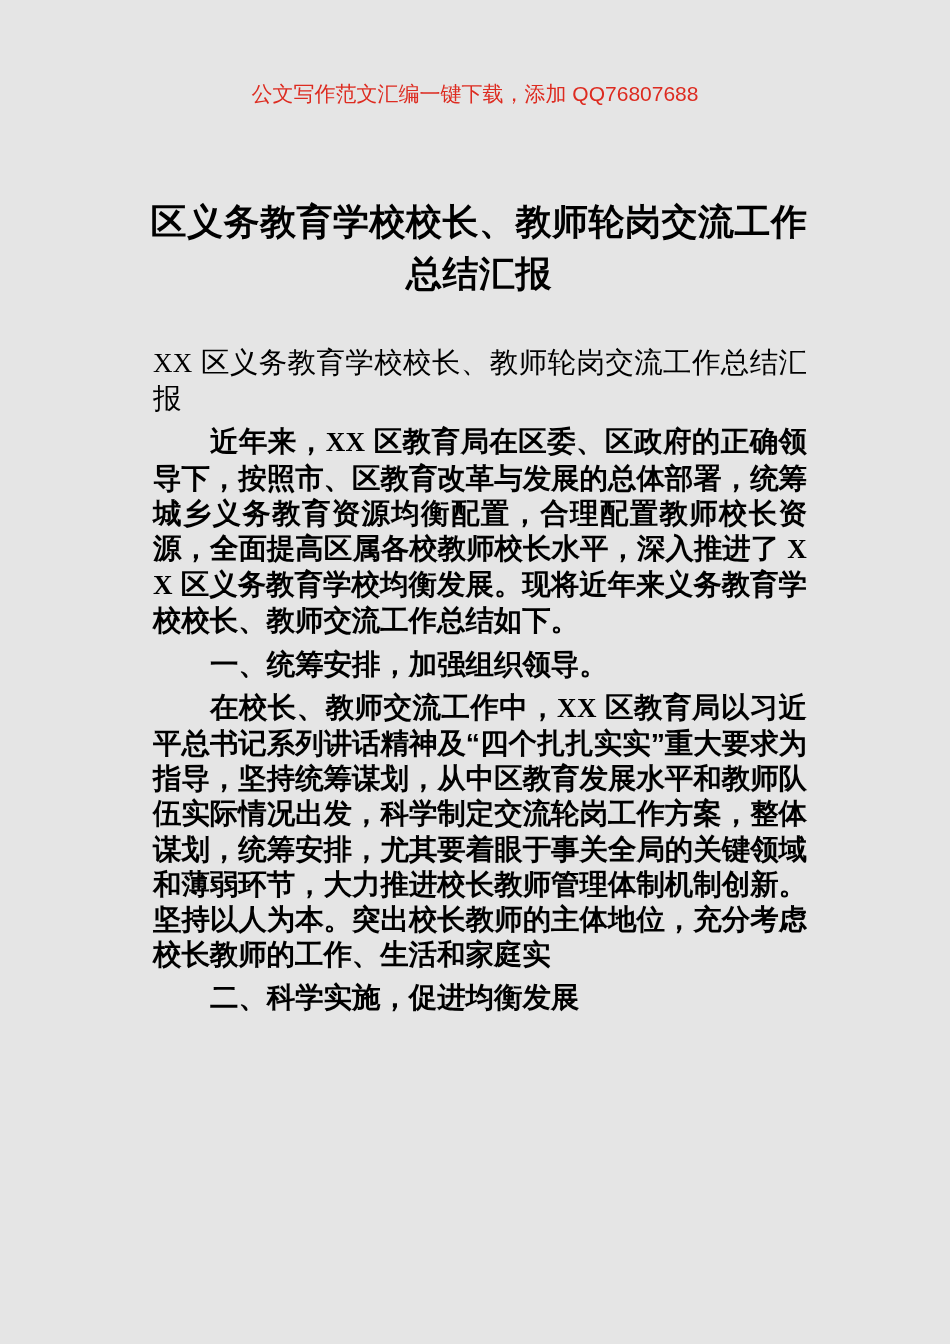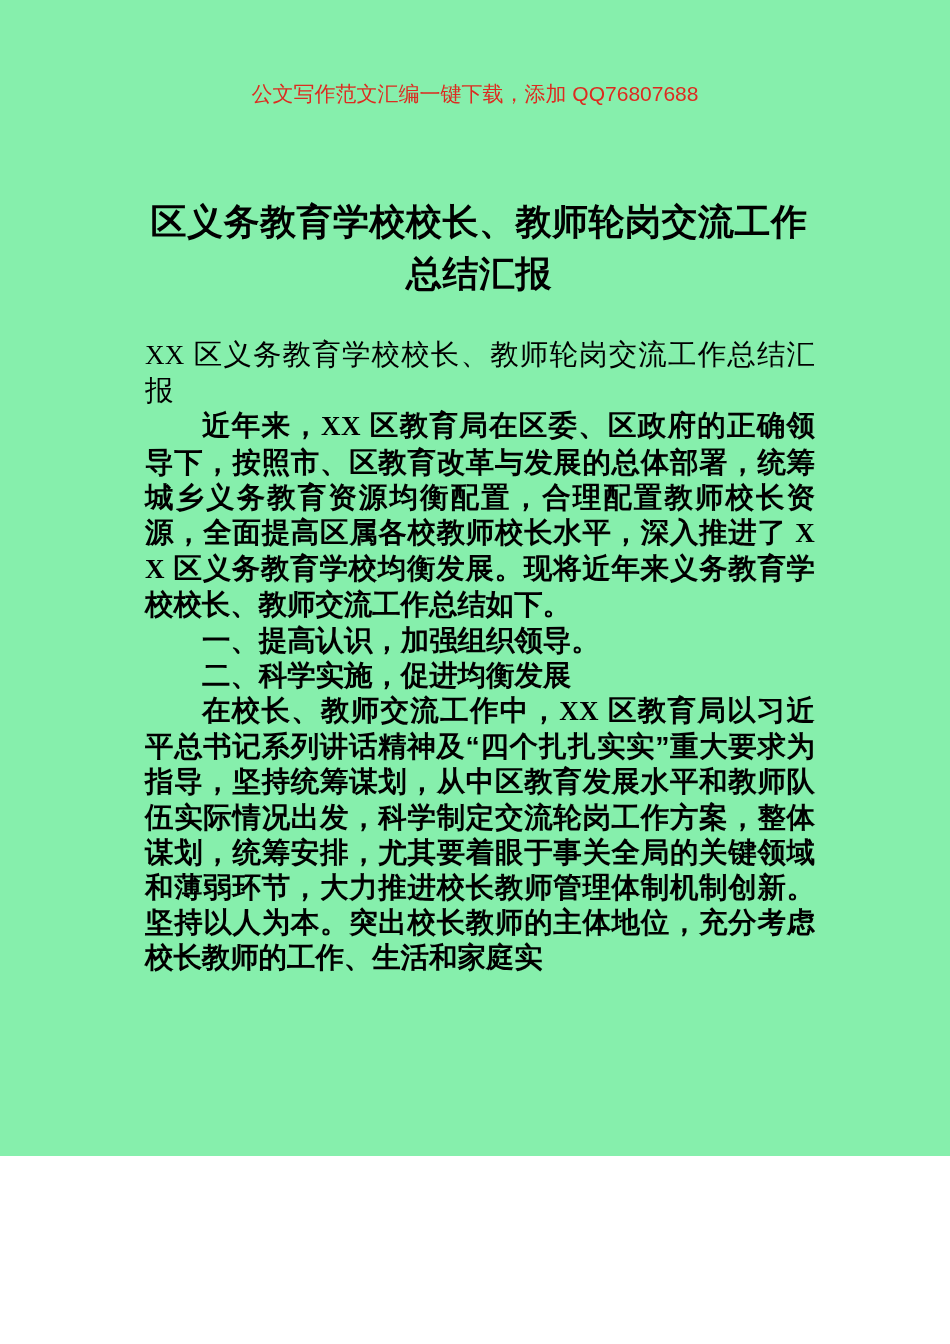--- a/index.html
+++ b/index.html
@@ -4,22 +4,22 @@
 <style>
   html, body {
     margin: 0;
     padding: 0;
     background: #ffffff;
   }
 
   .page {
     position: relative;
     width: 950px;
-    height: 1156px;
-    background: #86efac;
+    height: 1344px;
+    background: #e5e5e5;
     overflow: hidden;
     box-sizing: border-box;
     font-family: "Liberation Sans", "DejaVu Sans", sans-serif;
   }
 
   
   .promo-banner {
     position: absolute;
     top: 80px;
     left: 0;
@@ -54,21 +54,21 @@
     left: 145px;
     width: 670px;
     color: #000000;
   }
 
   .para {
     font-size: 28.5px;
     line-height: 35.2px;
     text-align: justify;
     text-justify: inter-ideograph;
-    margin: 0;
+    margin: 8px;
     letter-spacing: -0.1px;
     word-break: break-all;
     font-family: "Liberation Sans", "DejaVu Sans", sans-serif;
   }
 
   .para.indent {
     text-indent: 2em;
     font-weight: bold;
   }
 
@@ -84,18 +84,18 @@
 
 <div class="page">
 
   <div class="promo-banner">公文写作范文汇编一键下载，添加 QQ76807688</div>
 
   <h1 class="doc-title">区义务教育学校校长、教师轮岗交流工作总结汇报</h1>
 
   <div class="doc-body">
     <p class="para"><span class="latin">XX</span> 区义务教育学校校长、教师轮岗交流工作总结汇报</p>
     <p class="para indent">近年来，<span class="latin">XX</span> 区教育局在区委、区政府的正确领导下，按照市、区教育改革与发展的总体部署，统筹城乡义务教育资源均衡配置，合理配置教师校长资源，全面提高区属各校教师校长水平，深入推进了 <span class="latin">XX</span> 区义务教育学校均衡发展。现将近年来义务教育学校校长、教师交流工作总结如下。</p>
-    <p class="para indent">一、提高认识，加强组织领导。</p>
+    <p class="para indent">一、统筹安排，加强组织领导。</p>
+    <p class="para indent">在校长、教师交流工作中，<span class="latin">XX</span> 区教育局以习近平总书记系列讲话精神及“四个扎扎实实”重大要求为指导，坚持统筹谋划，从中区教育发展水平和教师队伍实际情况出发，科学制定交流轮岗工作方案，整体谋划，统筹安排，尤其要着眼于事关全局的关键领域和薄弱环节，大力推进校长教师管理体制机制创新。坚持以人为本。突出校长教师的主体地位，充分考虑校长教师的工作、生活和家庭实</p>
     <p class="para indent">二、科学实施，促进均衡发展</p>
-    <p class="para indent">在校长、教师交流工作中，<span class="latin">XX</span> 区教育局以习近平总书记系列讲话精神及“四个扎扎实实”重大要求为指导，坚持统筹谋划，从中区教育发展水平和教师队伍实际情况出发，科学制定交流轮岗工作方案，整体谋划，统筹安排，尤其要着眼于事关全局的关键领域和薄弱环节，大力推进校长教师管理体制机制创新。坚持以人为本。突出校长教师的主体地位，充分考虑校长教师的工作、生活和家庭实</p>
   </div>
 
 </div>
 
 </body></html>

